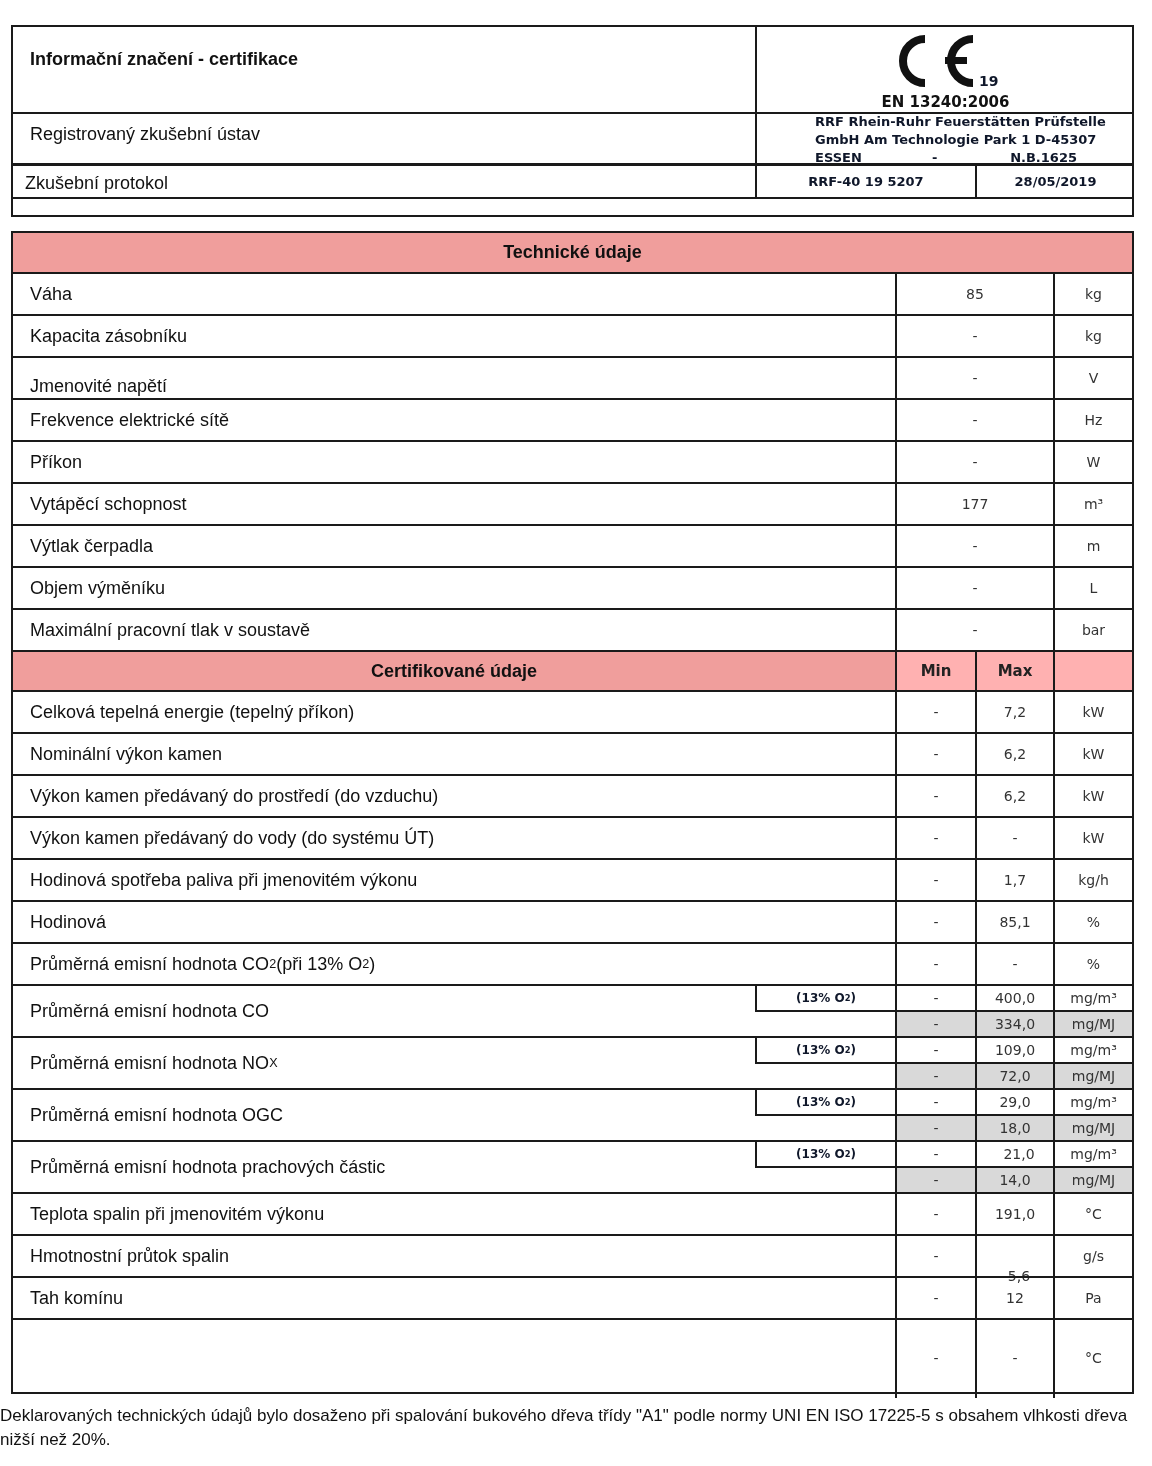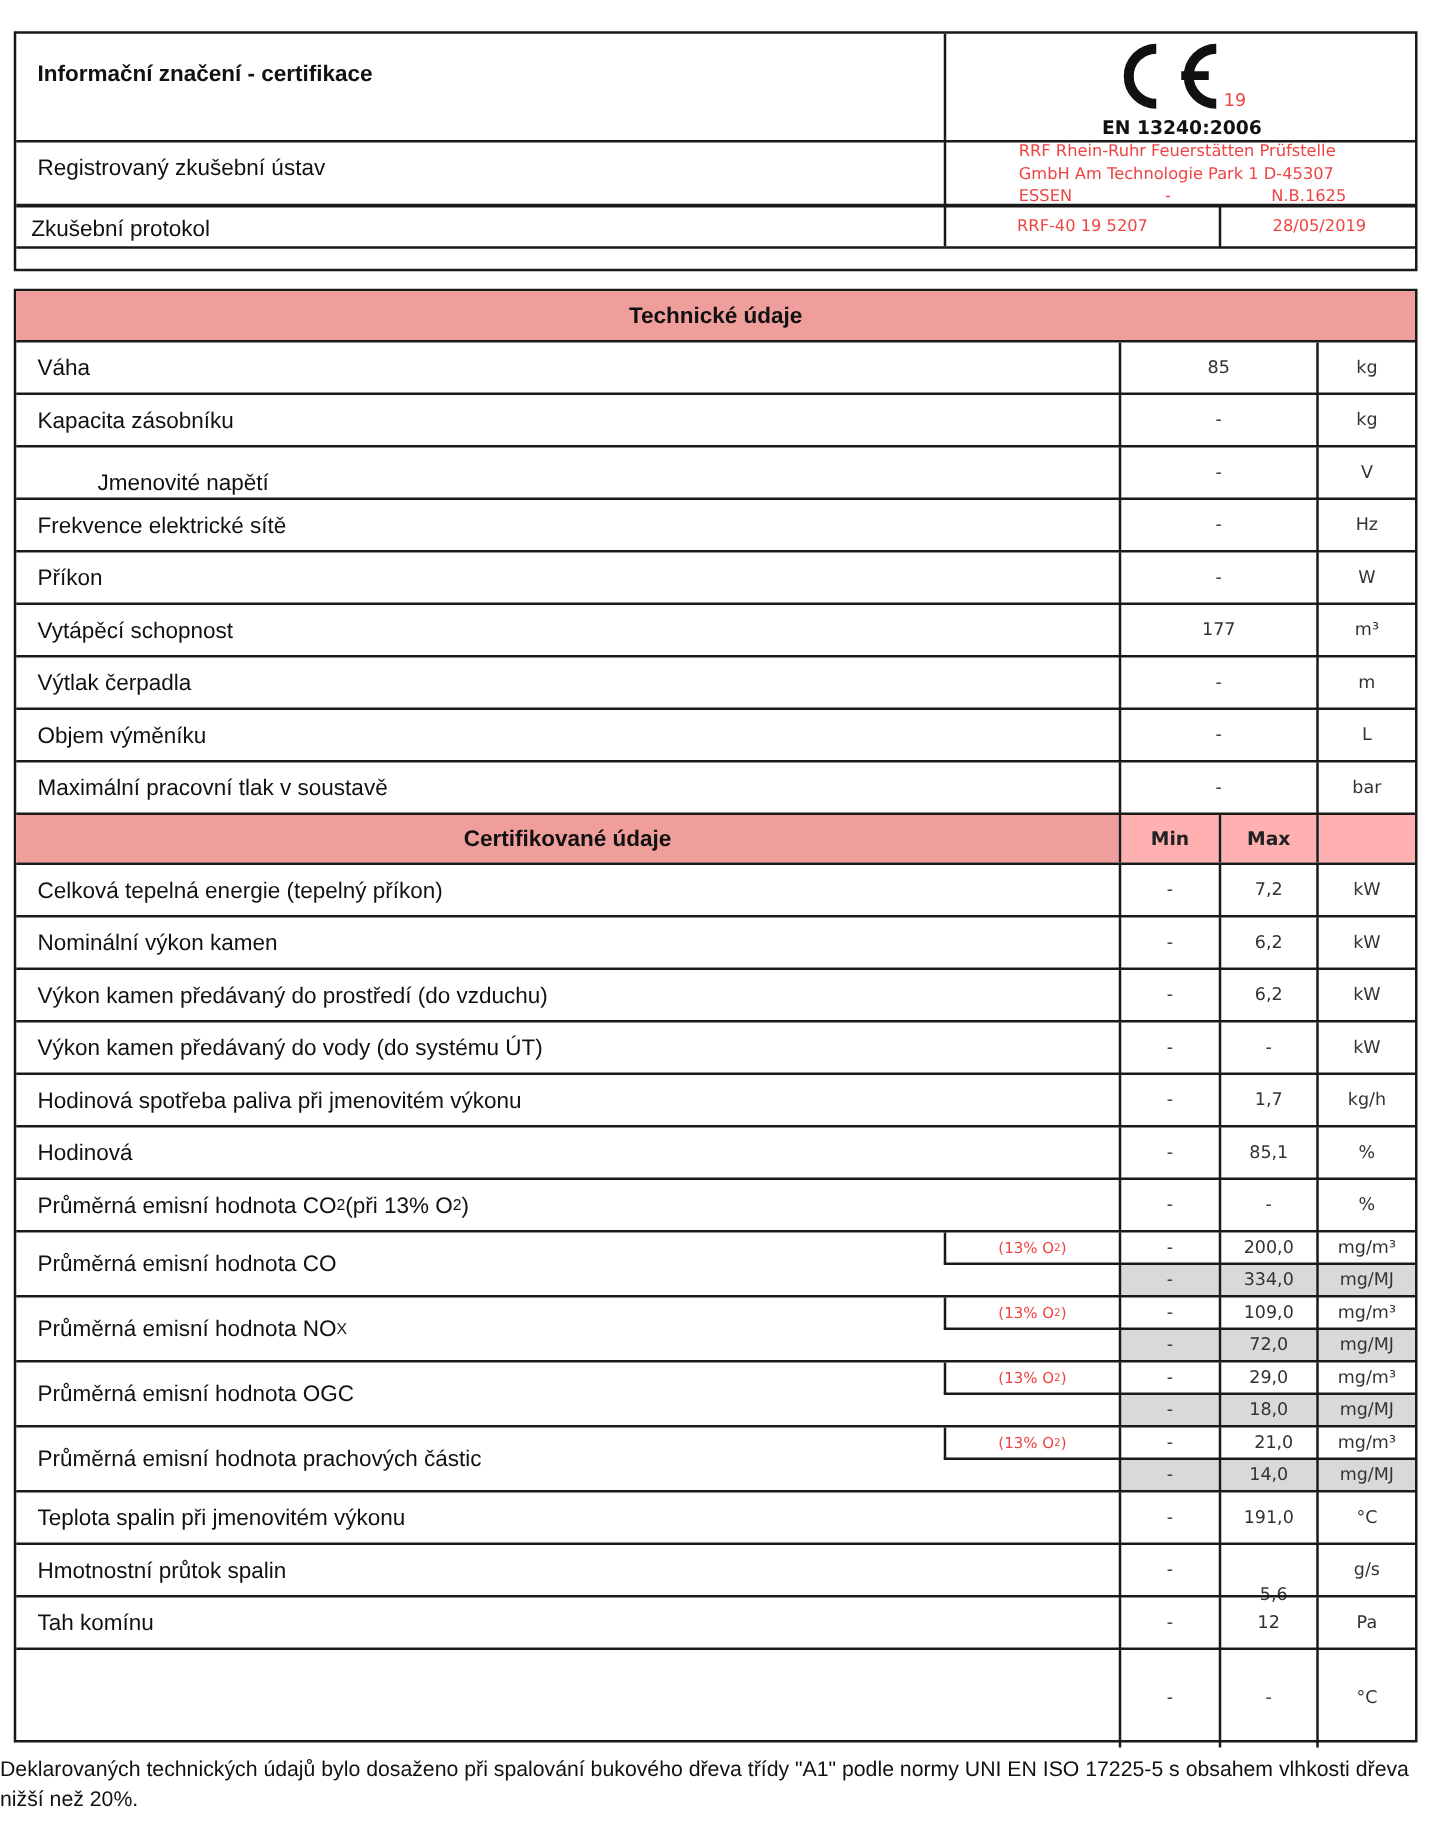--- a/index.html
+++ b/index.html
@@ -1,21 +1,21 @@
 <!DOCTYPE html>
 <html><head>
 <meta charset="utf-8">
 <style>
   html, body { margin:0; padding:0; background:#ffffff; }
   body { width:1152px; height:1466px; position:relative; overflow:hidden; font-family:"Liberation Sans", sans-serif; color:#111; }
   .abs { position:absolute; box-sizing:border-box; }
   .hl { position:absolute; background:#1a1a1a; }
   .lbl { font-family:"Liberation Sans", sans-serif; font-size:18px; color:#111; white-space:nowrap; }
   .val { font-family:"DejaVu Sans", sans-serif; font-size:14px; color:#333; text-align:center; white-space:nowrap; }
-  .small { font-family:"DejaVu Sans", sans-serif; font-size:13px; color:#ef4444; white-space:nowrap; }
+  .small { font-family:"DejaVu Sans", sans-serif; font-size:13px; color:#0f172a; white-space:nowrap;font-weight:bold; }
   .bold { font-weight:bold; }
   .ctr { display:flex; align-items:center; justify-content:center; }
   .lft { display:flex; align-items:center; }
   .sect { background:#f09e9c; }
   .sect2 { background:#ffb1b1; }
   .grey { background:#d9d9d9; }
   sub { font-size:70%; vertical-align:-3px; }
 </style>
 </head>
 <body>
@@ -71,21 +71,21 @@
     <div class="hl" style="left:1040px;top:41px;width:2px;height:42px;"></div>
     <div class="hl" style="left:0;top:81px;width:1119px;height:2px;"></div>
     <div class="abs" style="left:0;top:83px;width:1119px;height:40px;"></div>
     <div class="abs lbl lft" style="left:17px;top:83px;height:40px;">Kapacita zásobníku</div>
     <div class="abs val ctr " style="left:884px;top:83px;width:156px;height:40px;">-</div>
     <div class="abs val ctr " style="left:1042px;top:83px;width:77px;height:40px;">kg</div>
     <div class="hl" style="left:882px;top:83px;width:2px;height:42px;"></div>
     <div class="hl" style="left:1040px;top:83px;width:2px;height:42px;"></div>
     <div class="hl" style="left:0;top:123px;width:1119px;height:2px;"></div>
     <div class="abs" style="left:0;top:125px;width:1119px;height:40px;"></div>
-    <div class="abs lbl lft" style="left:17px;top:125px;height:57px;margin-left:48px;">Jmenovité napětí</div>
+    <div class="abs lbl lft" style="left:17px;top:125px;height:57px;">Jmenovité napětí</div>
     <div class="abs val ctr " style="left:884px;top:125px;width:156px;height:40px;">-</div>
     <div class="abs val ctr " style="left:1042px;top:125px;width:77px;height:40px;">V</div>
     <div class="hl" style="left:882px;top:125px;width:2px;height:42px;"></div>
     <div class="hl" style="left:1040px;top:125px;width:2px;height:42px;"></div>
     <div class="hl" style="left:0;top:165px;width:1119px;height:2px;"></div>
     <div class="abs" style="left:0;top:167px;width:1119px;height:40px;"></div>
     <div class="abs lbl lft" style="left:17px;top:167px;height:40px;">Frekvence elektrické sítě</div>
     <div class="abs val ctr " style="left:884px;top:167px;width:156px;height:40px;">-</div>
     <div class="abs val ctr " style="left:1042px;top:167px;width:77px;height:40px;">Hz</div>
     <div class="hl" style="left:882px;top:167px;width:2px;height:42px;"></div>
@@ -201,21 +201,21 @@
       <sub></sub>
     </div>
     <div class="abs small ctr" style="left:744px;top:753px;width:138px;height:24px;font-size:12px;">
       <span>(13% O</span>
       <sub>2</sub>
       <span>)</span>
     </div>
     <div class="hl" style="left:742px;top:753px;width:2px;height:25px;"></div>
     <div class="hl" style="left:742px;top:777px;width:377px;height:2px;"></div>
     <div class="abs val ctr " style="left:884px;top:753px;width:78px;height:24px;">-</div>
-    <div class="abs val ctr " style="left:964px;top:753px;width:76px;height:24px;">200,0</div>
+    <div class="abs val ctr " style="left:964px;top:753px;width:76px;height:24px;">400,0</div>
     <div class="abs val ctr " style="left:1042px;top:753px;width:77px;height:24px;">mg/m³</div>
     <div class="abs val ctr grey" style="left:884px;top:779px;width:78px;height:24px;">-</div>
     <div class="abs val ctr grey" style="left:964px;top:779px;width:76px;height:24px;">334,0</div>
     <div class="abs val ctr grey" style="left:1042px;top:779px;width:77px;height:24px;">mg/MJ</div>
     <div class="hl" style="left:882px;top:753px;width:2px;height:52px;"></div>
     <div class="hl" style="left:962px;top:753px;width:2px;height:52px;"></div>
     <div class="hl" style="left:1040px;top:753px;width:2px;height:52px;"></div>
     <div class="hl" style="left:0;top:803px;width:1119px;height:2px;"></div>
     <div class="abs lbl lft" style="left:17px;top:805px;height:50px;">
       <span>Průměrná emisní hodnota NO</span>

